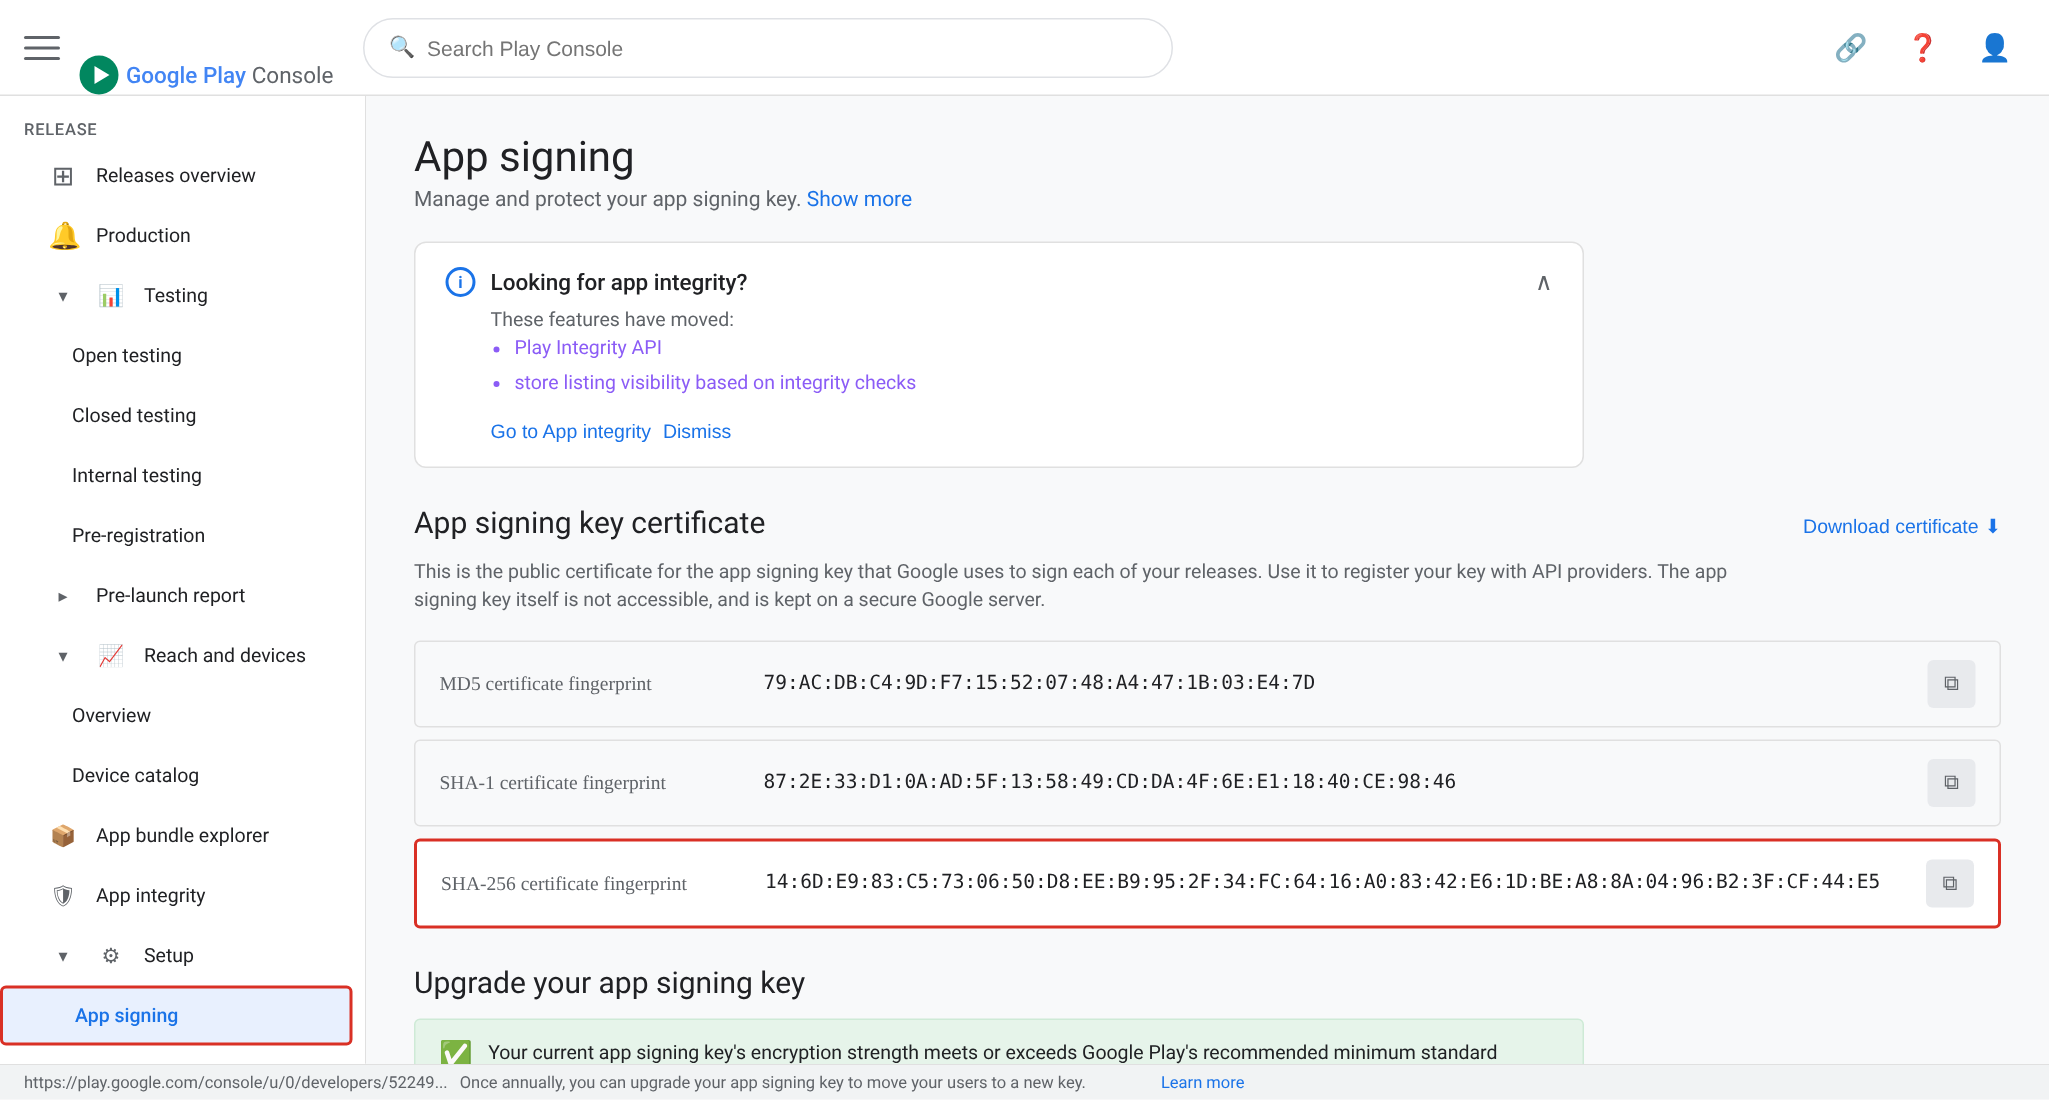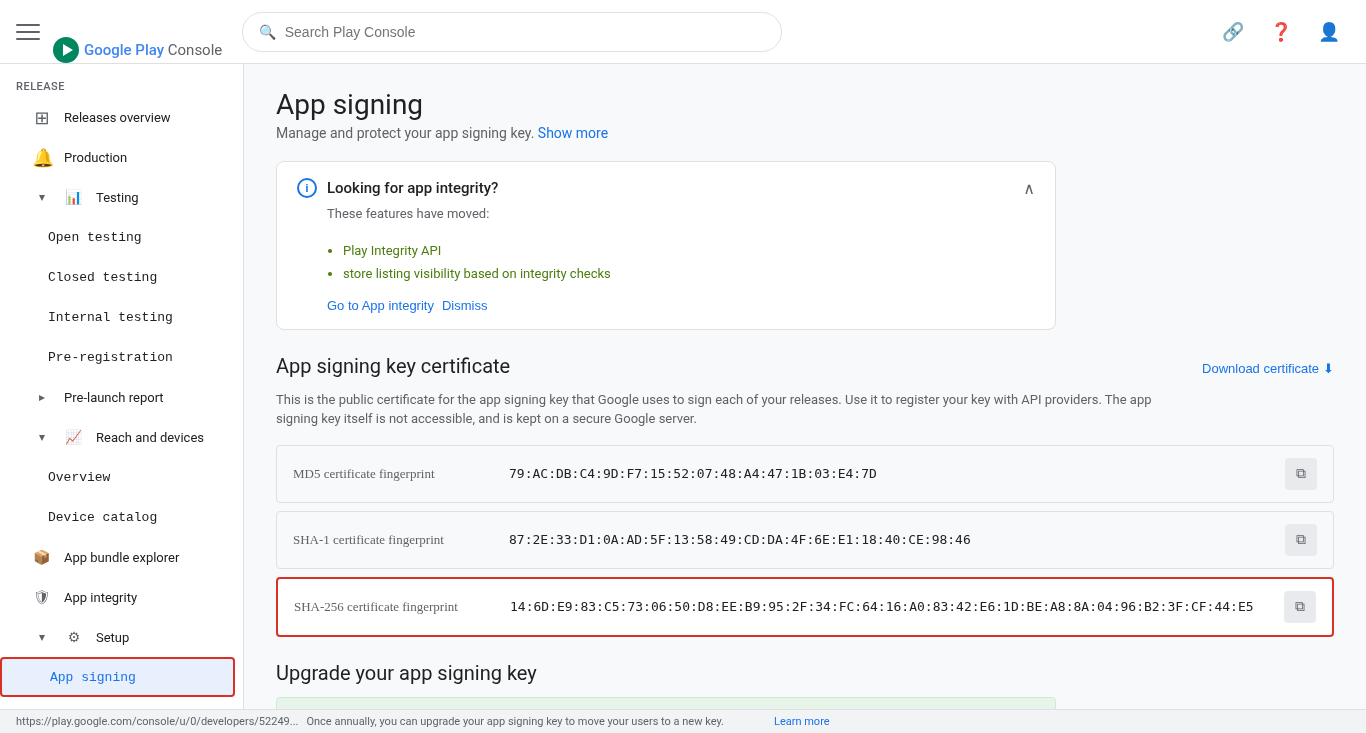--- a/index.html
+++ b/index.html
@@ -66,21 +66,21 @@
       cursor: pointer;
       border-radius: 0 20px 20px 0;
       margin-right: 8px;
       gap: 12px;
       font-size: 13px;
       color: #202124;
       position: relative;
     }
     .sidebar-icon { font-size: 18px; color: #5f6368; width: 20px; text-align: center; flex-shrink: 0; }
     .sidebar-item.indent1 { padding-left: 32px; }
-    .sidebar-item.indent2 { padding-left: 48px; font-family: Liberation Mono, monospace; }
+    .sidebar-item.indent2 { padding-left: 48px; }
 
     
     .sidebar-item.selected-red {
       background: #fce8e6;
       border: 2px solid #d93025;
       border-radius: 4px;
       margin-right: 8px;
     }
 
     
@@ -109,23 +109,23 @@
       align-items: center;
       justify-content: space-between;
       margin-bottom: 8px;
     }
     .info-card-title-row { display: flex; align-items: center; gap: 10px; }
     .info-icon { width: 20px; height: 20px; border-radius: 50%; border: 2px solid #1a73e8; display: flex; align-items: center; justify-content: center; font-size: 11px; font-weight: 700; color: #1a73e8; flex-shrink: 0; }
     .info-card-title { font-size: 15px; font-weight: 500; color: #202124; }
     .collapse-btn { background: none; border: none; cursor: pointer; color: #5f6368; font-size: 16px; }
 
     .info-card-body { margin-left: 30px; }
-    .info-card-body p { font-size: 13px; color: #5f6368; margin-bottom: 18px; }
+    .info-card-body p { font-size: 13px; color: #5f6368; margin-bottom: 0; }
     .info-card-body ul { margin-left: 16px; margin-bottom: 12px; }
-    .info-card-body ul li { font-size: 13px; color: #4d7c0f; line-height: 1.8; }
+    .info-card-body ul li { font-size: 13px; color: #8b5cf6; line-height: 1.8; }
     .info-card-actions { display: flex; gap: 8px; }
     .btn-link { background: none; border: none; color: #1a73e8; font-size: 13px; cursor: pointer; padding: 0; }
     .btn-dismiss { background: none; border: none; color: #1a73e8; font-size: 13px; cursor: pointer; padding: 0; }
 
     
     .section-title { font-size: 20px; font-weight: 400; color: #202124; margin-bottom: 6px; }
     .section-desc { font-size: 13px; color: #5f6368; margin-bottom: 16px; max-width: 900px; line-height: 1.5; }
 
     .section-header-row { display: flex; align-items: center; justify-content: space-between; margin-bottom: 6px; }
     .download-cert-btn { display: flex; align-items: center; gap: 4px; background: none; border: none; color: #1a73e8; font-size: 13px; cursor: pointer; }

